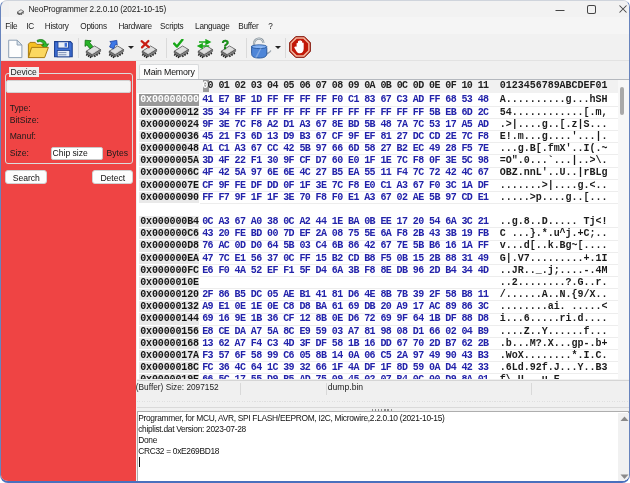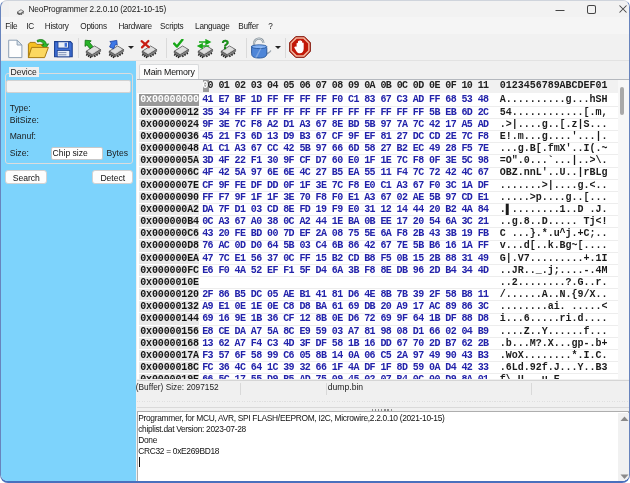--- a/index.html
+++ b/index.html
@@ -6,21 +6,21 @@
 #win { position:absolute; left:0; top:0; width:630px; height:483px;
   border-left:1.6px solid #6884bd; border-right:1.6px solid #6884bd;
   border-bottom:2.4px solid #4a70bd; border-top:1px solid #cfd4dc;
   border-radius:7px 7px 8px 8px; background:#f0f0f0; overflow:hidden; }
 .abs { position:absolute; }
 #title { left:8px; top:0; width:100%; height:16px; background:#f2f2f2;text-align:right; }
 #title .t { position:absolute; left:19.5px; top:2.6px; font-size:8.3px; color:#1b1b1b; letter-spacing:-0.18px;}
 #menubar { left:0; top:16px; width:100%; height:17px; background:#f5f5f5; font-size:8.2px; letter-spacing:-0.25px; color:#222; }
 #toolbar { left:0; top:33px; width:100%; height:27px; background:#f1f1f1; border-bottom:1px solid #e2e2e2;}
 .tsep { position:absolute; top:4px; width:1px; height:20px; background:#dadada; }
-#leftpanel { left:0; top:60px; width:135px; height:420px; background:#7dd3fc; font-size:8.6px; color:#1b1b1b; }
+#leftpanel { left:0; top:60px; width:135px; height:420px; background:#ef4444; font-size:8.6px; color:#1b1b1b; }
 #devbox { position:absolute; left:3.5px; top:12px; width:128px; height:91px; border:1px solid #dcdcdc; border-radius:3px; }
 #devlab { position:absolute; left:7.5px; top:6.2px; background:#f0f0f0; padding:0 2px; }
 .din { position:absolute; left:4.5px; top:19px; width:125px; height:13px; background:#f4f4f4; border:1px solid #d2d2d2; border-radius:2px;}
 .lbl { position:absolute; left:8.7px; }
 #chipsize { position:absolute; left:49.5px; top:85.5px; width:52.5px; height:13.5px; background:#fff; border:1px solid #c9c9c9; border-radius:2px; font-size:8.6px; padding-left:1px; padding-top:0.8px; color:#111; }
 .btn { position:absolute; top:109.3px; height:14.2px; background:#fdfdfd; border:1px solid #d2d2d2; border-radius:3px; text-align:center; padding-top:2.2px; font-size:8.6px; color:#111; }
 #rightpane { left:135.5px; top:60px; width:494.5px; height:423px; }
 #tab { position:absolute; left:2px; top:2.5px; width:60px; height:15px; background:#fcfcfc; border:1px solid #d8dadc; border-bottom:none; border-radius:2px 2px 0 0; font-size:8.8px; letter-spacing:-0.2px; color:#111; padding-left:4px; padding-top:2.2px; white-space:nowrap; }
 #hexhead { position:absolute; left:0.5px; top:17.5px; width:481px; height:14px; background:#f1f1f1; border-top:1px solid #b4b8be; }
 #hexarea { position:absolute; left:0.5px; top:31.5px; width:481px; height:286.5px; background:#fff; overflow:hidden; }
@@ -252,21 +252,21 @@
           <span class="hx">41 E7 BF 1D FF FF FF FF F0 C1 83 67 C3 AD FF 68 53 48</span>
           <span class="as">A..........g...hSH</span>
         </div>
 <div class="hr" style="top:14.07px">
           <span class="ad">0x00000012</span>
           <span class="hx">35 34 FF FF FF FF FF FF FF FF FF FF FF FF 5B EB 6D 2C</span>
           <span class="as">54............[.m,</span>
         </div>
 <div class="hr" style="top:26.24px">
           <span class="ad">0x00000024</span>
-          <span class="hx">9F 3E 7C F8 A2 D1 A3 67 8E BD 5B 97 7A 7C 42 17 A5 AD</span>
+          <span class="hx">9F 3E 7C F8 A2 D1 A3 67 8E BD 5B 48 7A 7C 53 17 A5 AD</span>
           <span class="as">.&gt;|....g..[.z|S...</span>
         </div>
 <div class="hr" style="top:38.41px">
           <span class="ad">0x00000036</span>
           <span class="hx">45 21 F3 6D 13 D9 B3 67 CF 9F EF 81 27 DC CD 2E 7C F8</span>
           <span class="as">E!.m...g....'...|.</span>
         </div>
 <div class="hr" style="top:50.58px">
           <span class="ad">0x00000048</span>
           <span class="hx">A1 C1 A3 67 CC 42 5B 97 66 6D 58 27 B2 EC 49 28 F5 7E</span>
@@ -284,25 +284,20 @@
         </div>
 <div class="hr" style="top:87.09px">
           <span class="ad">0x0000007E</span>
           <span class="hx">CF 9F FE DF DD 0F 1F 3E 7C F8 E0 C1 A3 67 F0 3C 1A DF</span>
           <span class="as">.......&gt;|....g.&lt;..</span>
         </div>
 <div class="hr" style="top:99.26px">
           <span class="ad">0x00000090</span>
           <span class="hx">FF F7 9F 1F 1F 3E 70 F8 F0 E1 A3 67 02 AE 5B 97 CD E1</span>
           <span class="as">.....&gt;p....g..[...</span>
-        </div>
-<div class="hr" style="top:111.43px">
-          <span class="ad">0x000000A2</span>
-          <span class="hx">DA 7F D1 03 CD 8E FD 19 F9 E0 31 12 14 44 20 B2 4A 84</span>
-          <span class="as">.▌........1..D .J.</span>
         </div>
 <div class="hr" style="top:123.60px">
           <span class="ad">0x000000B4</span>
           <span class="hx">0C A3 67 A0 38 0C A2 44 1E BA 0B EE 17 20 54 6A 3C 21</span>
           <span class="as">..g.8..D..... Tj&lt;!</span>
         </div>
 <div class="hr" style="top:135.77px">
           <span class="ad">0x000000C6</span>
           <span class="hx">43 20 FE BD 00 7D EF 2A 08 75 5E 6A F8 2B 43 3B 19 FB</span>
           <span class="as">C ...}.*.u^j.+C;..</span>

